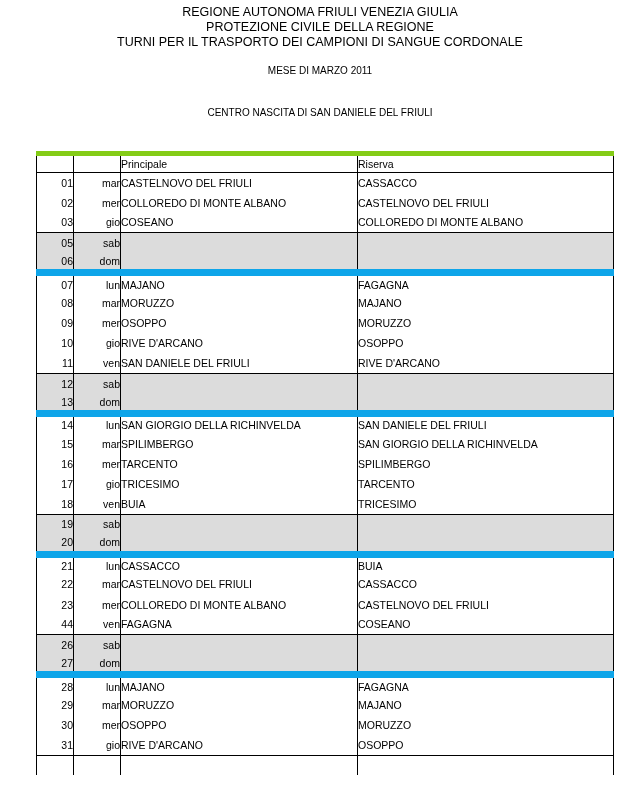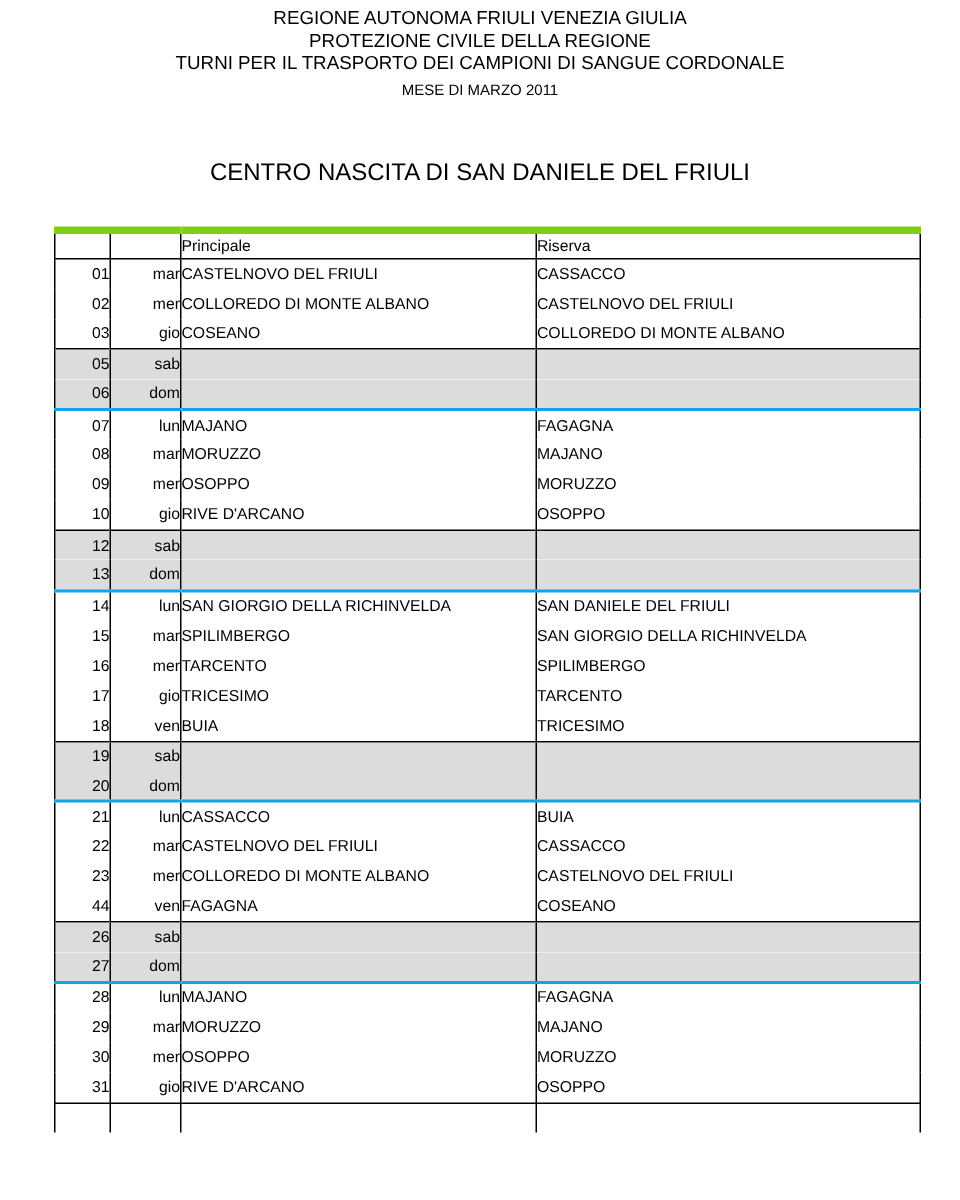--- a/index.html
+++ b/index.html
@@ -20,29 +20,29 @@
     text-align: center;
   }
   .title-line {
     font-size: 12.5px;
     line-height: 15px;
     white-space: nowrap;
   }
   .subtitle {
     font-size: 10px;
     line-height: 14px;
-    margin-top: 4px;
+    margin-top: 14px;
   }
   .center-title {
     position: absolute;
     top: 107px;
     left: 0;
     width: 640px;
     text-align: center;
-    font-size: 16px;
+    font-size: 10px;
   }
   table.schedule {
     position: absolute;
     left: 36px;
     top: 151px;
     width: 577px;
     border-collapse: collapse;
     table-layout: fixed;
   }
   .schedule th, .schedule td {
@@ -60,21 +60,21 @@
   .schedule thead th {
     border-top: 5px solid #84cc16;
     border-bottom: 1px solid #000;
   }
   .schedule tbody tr { height: 20.1px; }
   .col-day  { text-align: right; padding-right: 4px; }
   .col-dow  { text-align: right; }
   .col-principale, .col-riserva { text-align: left; padding-left: 8px; }
   tr.weekend td { background: #dcdcdc; }
   tr.wk-top td { border-top: 1px solid #000; }
-  tr.wk-bottom td { border-bottom: 2px solid #0ea5e9; }
+  tr.wk-bottom td { border-bottom: 7px solid #0ea5e9; }
   tr.last-row td { border-bottom: 1px solid #000; }
   tr.stub-row { height: 20px; }
   tr.stub-row td { background: #ffffff; }
 </style>
 </head>
 <body>
 
 <div class="doc-header">
   <div class="title-line">REGIONE AUTONOMA FRIULI VENEZIA GIULIA</div>
   <div class="title-line">PROTEZIONE CIVILE DELLA REGIONE</div>
@@ -147,20 +147,26 @@
         <td class="col-dow">mer</td>
         <td class="col-principale">OSOPPO</td>
         <td class="col-riserva">MORUZZO</td>
       </tr>
       <tr>
         <td class="col-day">10</td>
         <td class="col-dow">gio</td>
         <td class="col-principale">RIVE D'ARCANO</td>
         <td class="col-riserva">OSOPPO</td>
       </tr>
+      <tr>
+        <td class="col-day">11</td>
+        <td class="col-dow">ven</td>
+        <td class="col-principale">SAN DANIELE DEL FRIULI</td>
+        <td class="col-riserva">RIVE D'ARCANO</td>
+      </tr>
       <tr class="weekend wk-top">
         <td class="col-day">12</td>
         <td class="col-dow">sab</td>
         <td class="col-principale"></td>
         <td class="col-riserva"></td>
       </tr>
       <tr class="weekend wk-bottom">
         <td class="col-day">13</td>
         <td class="col-dow">dom</td>
         <td class="col-principale"></td>

